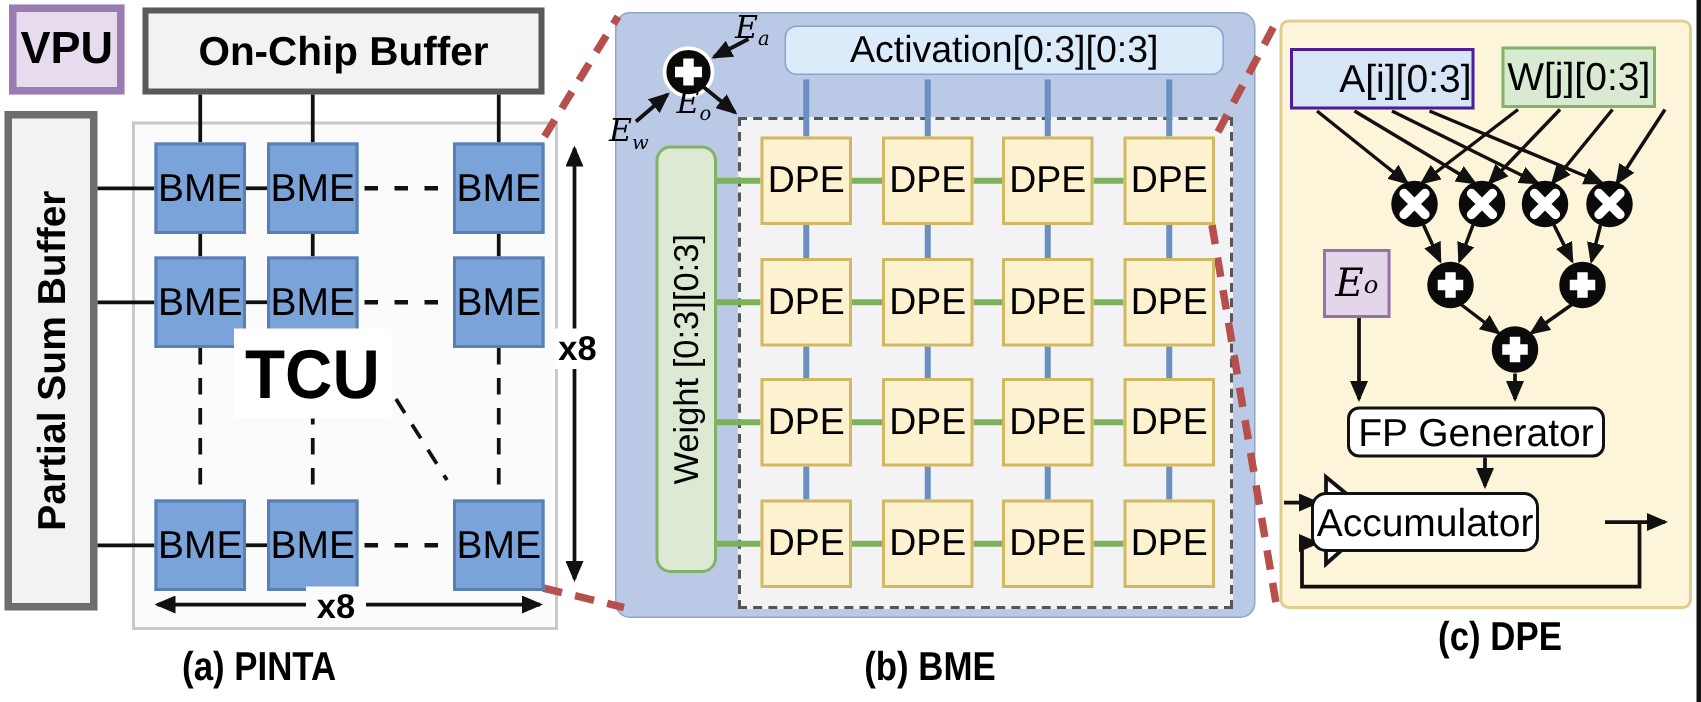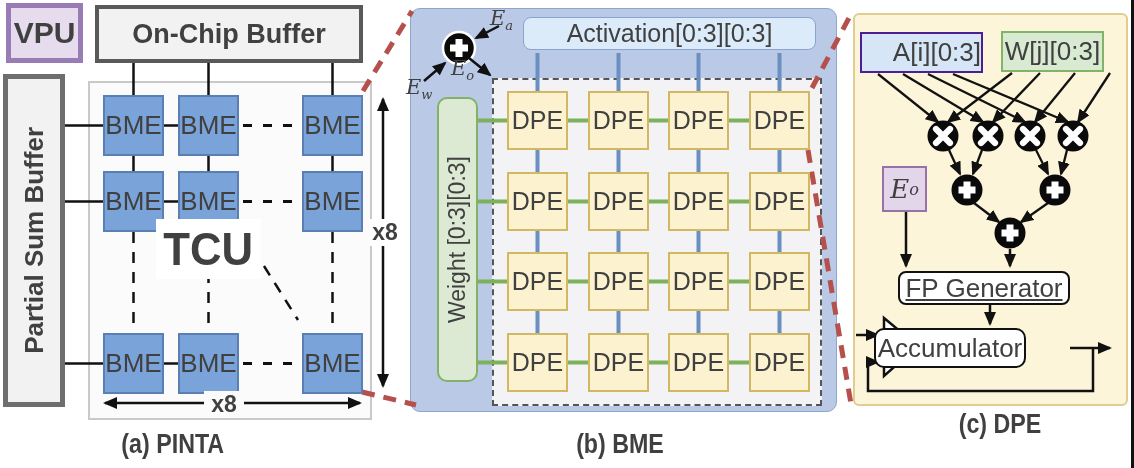--- a/index.html
+++ b/index.html
@@ -1,17 +1,17 @@
 <!DOCTYPE html>
 <html><head>
 <meta charset="utf-8">
 <style>
   html,body{margin:0;padding:0;background:#fff;}
   #fig{position:relative;width:1134px;height:468px;background:#ffffff;overflow:hidden;
-       font-family:"Liberation Sans",sans-serif;color:#404040;}
+       font-family:"Liberation Sans",sans-serif;color:#000000;}
   .abs{position:absolute;box-sizing:border-box;}
   .cc{display:flex;align-items:center;justify-content:center;text-align:center;}
   
   .vpu{background:#e7dbee;border:5px solid #9a7cb4;font-weight:bold;font-size:30px;}
   .ocm{background:#f2f2f2;border:4px solid #595959;font-weight:bold;font-size:27px;}
   .psb{background:#f2f2f2;border:5px solid #6e6e6e;font-weight:bold;font-size:26px;}
   .vtext{writing-mode:vertical-rl;transform:rotate(180deg);white-space:nowrap;}
   .tcu-region{background:#fbfbfb;border:2px solid #c9c9c9;}
   .bme{background:#7aa3d9;border:2px solid #5a7fb5;font-size:26px;}
   .tcu-label{background:#ffffff;font-weight:bold;font-size:46px;}
@@ -27,21 +27,21 @@
   .dpe{background:#fdf2cf;border:2px solid #d3b863;font-size:25px;}
   .elabel{font-family:"DejaVu Serif",serif;font-style:italic;font-size:21px;}
   .elabel sub,.eo-box sub{font-size:.62em;font-style:italic;}
   
   .panel-c{background:#fdf5da;border:2px solid #e0cd92;border-radius:6px;}
   .a-box{background:#d7e6f7;border:2px solid #4c1d95;font-size:26px;justify-content:flex-end;}
   .w-box{background:#d9ead3;border:2px solid #82b366;font-size:26px;}
   .eo-box{background:#e3d6ea;border:2.5px solid #9673a6;font-family:"DejaVu Serif",serif;
           font-style:italic;font-size:26px;}
   .op-white{background:#fff;border:2.5px solid #111;font-size:26px;}
-  .r8{border-radius:8px;text-decoration:underline;} .r10{border-radius:10px;}
+  .r8{border-radius:8px;} .r10{border-radius:10px;}
   svg.overlay{position:absolute;left:0;top:0;pointer-events:none;}
 </style>
 </head>
 <body>
 
 <div id="fig">
 
   <div class="abs tcu-region" style="left:88px;top:81px;width:284px;height:339px;"></div>
   <div class="abs panel-b" style="left:410px;top:8px;width:427px;height:404px;"></div>
   <div class="abs dashed-array" style="left:492px;top:78px;width:330px;height:328px;"></div>

